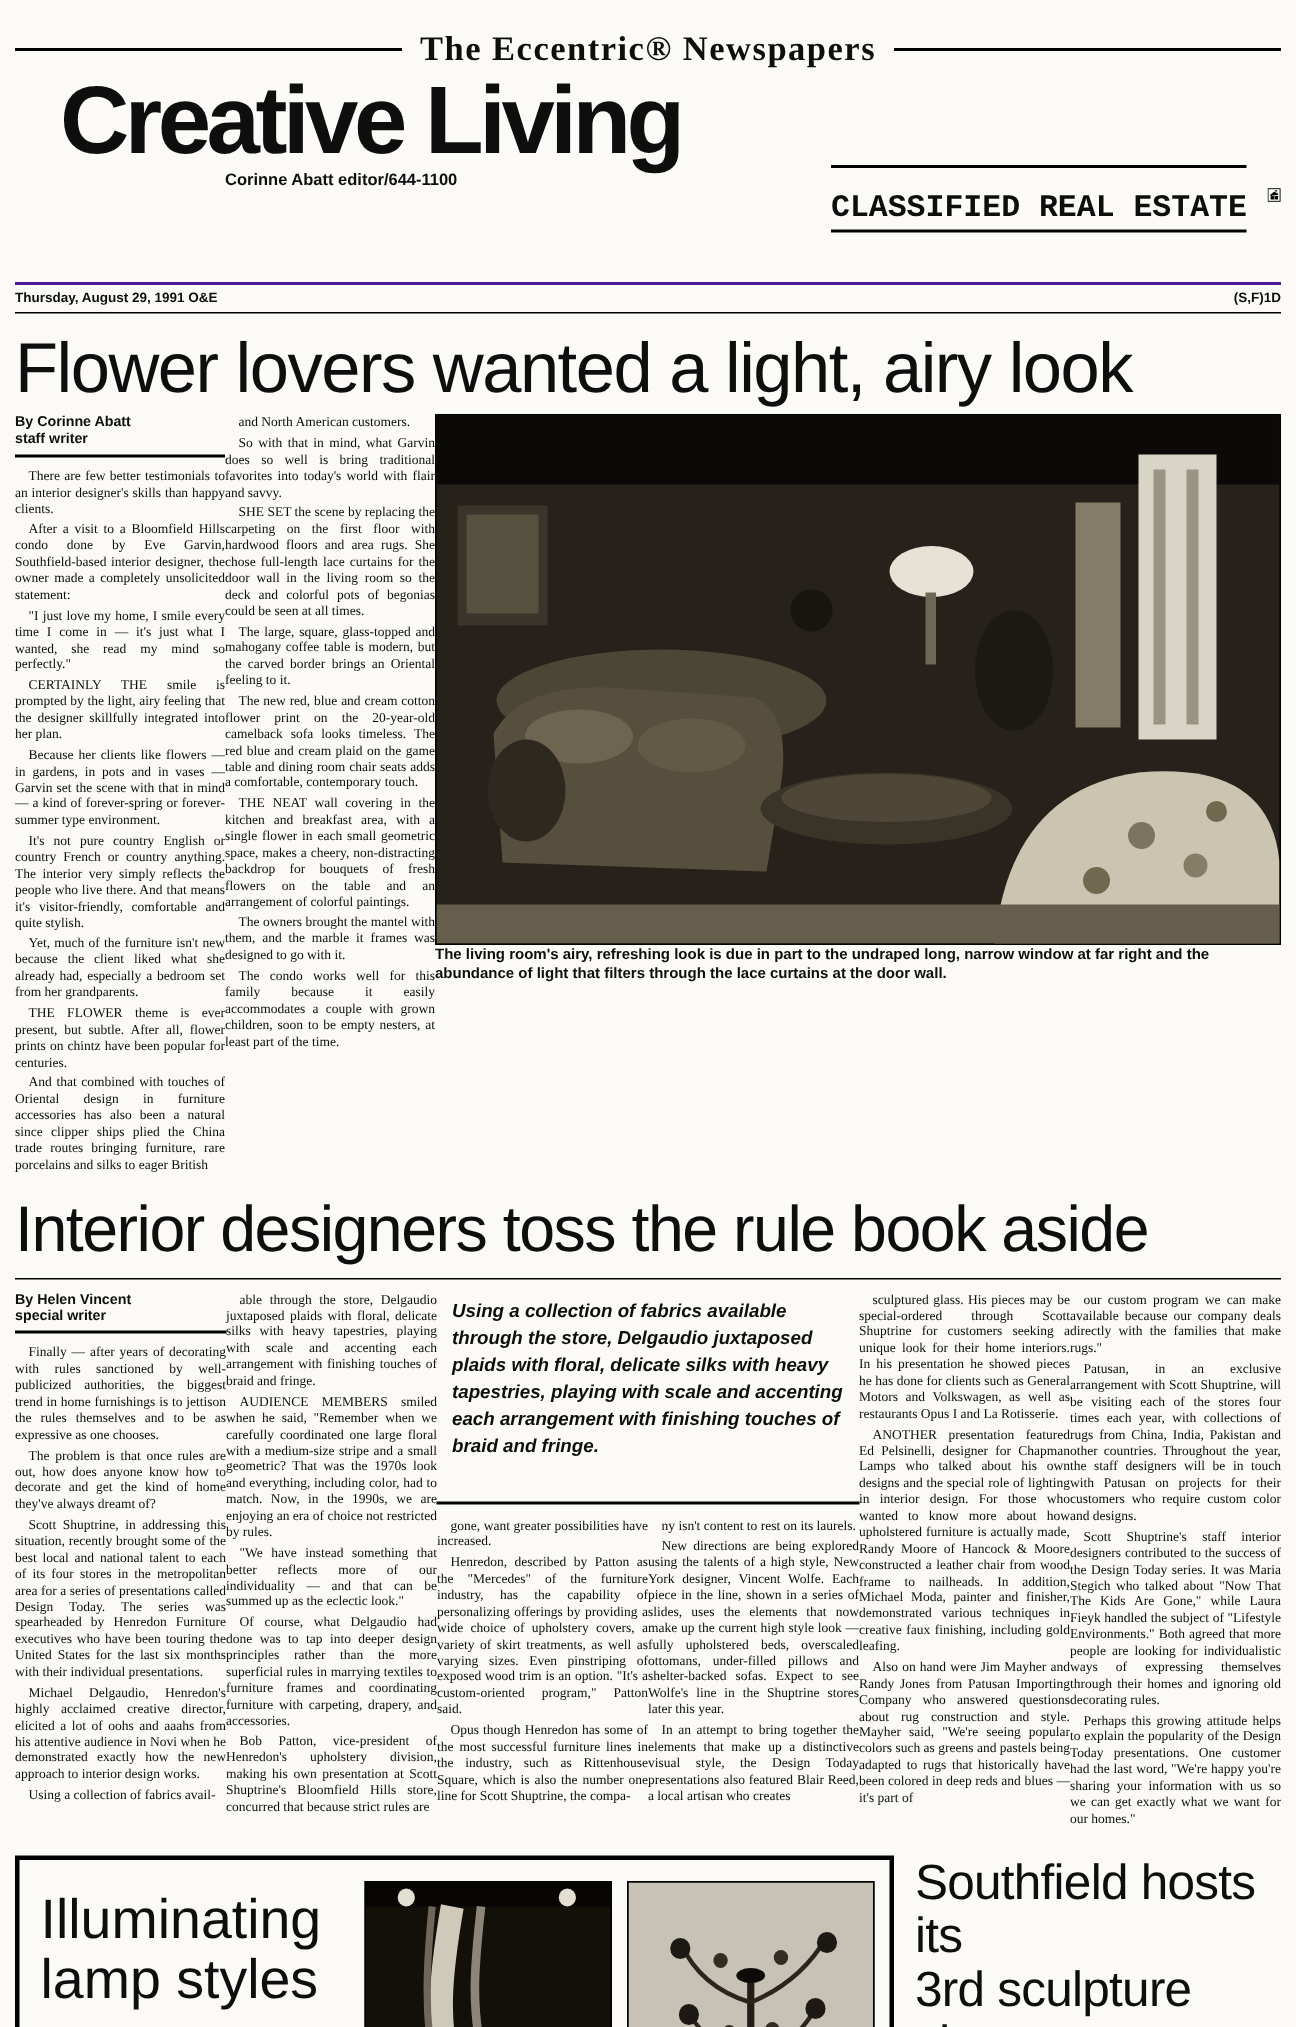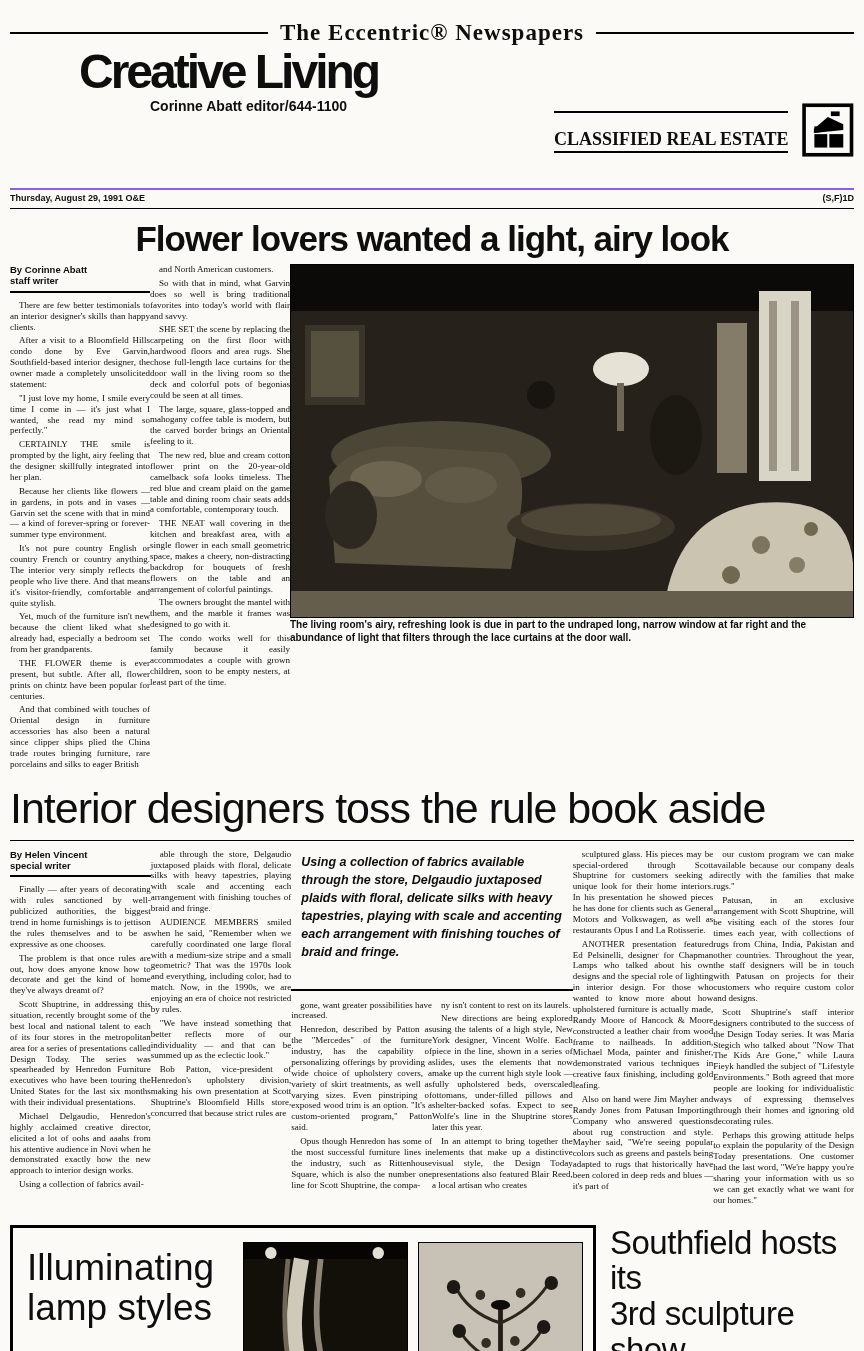--- a/index.html
+++ b/index.html
@@ -7,29 +7,29 @@
     position:relative; width:864px; min-height:1351px; margin:0 auto;
     background:#fbfaf6; color:#0e0e0e; padding:4px 10px 14px; box-sizing:border-box;
     font-family:"Liberation Serif", serif;
   }
   
   .mast-top { display:flex; align-items:center; gap:12px; margin:16px 0 2px; }
   .mast-rule { flex:1; border-top:2px solid #000; }
   .eccentric { font-family:Liberation Serif, serif; font-weight:bold; font-size:23px; letter-spacing:1px; white-space:nowrap; }
   .mast-main { display:flex; align-items:flex-start; }
   .mast-left { flex:1; padding-left:30px; }
-  .creative { font-family:"Liberation Sans", sans-serif; font-weight:bold; font-size:48px; letter-spacing:-3px; line-height:1.0;margin-left:39px; }
-  .editor-line { font-family:"Liberation Sans", sans-serif; font-weight:bold; font-size:14px; margin:2px 0 0 110px; }
+  .creative { font-family:"Liberation Sans", sans-serif; font-weight:bold; font-size:64px; letter-spacing:-3px; line-height:1.0; }
+  .editor-line { font-family:"Liberation Sans", sans-serif; font-weight:bold; font-size:11px; margin:2px 0 0 110px; }
   .mast-right { width:300px; display:flex; align-items:center; gap:14px; padding-top:34px; }
   .classified-wrap { flex:1; border-top:2px solid #000; padding-top:16px; }
-  .classified { font-family:Liberation Serif, serif; font-weight:bold; font-size:18px; border-bottom:2px solid #000; padding-bottom:2px; white-space:nowrap; }
+  .classified { font-family:Liberation Mono, monospace; font-weight:bold; font-size:21px; border-bottom:2px solid #000; padding-bottom:2px; white-space:nowrap; }
   .house-logo { width:92px; height:96px; }
-  .date-row { display:flex; justify-content:space-between; border-top:2px solid #8b5cf6; border-bottom:1px solid #000; font-family:"Liberation Sans", sans-serif; font-weight:bold; font-size:9px; padding:3px 0 5px; margin-top:10px;align-items:center; }
-  
-  .headline-1 { font-family:"Liberation Sans", sans-serif; font-weight:bold; font-size:35px; letter-spacing:-1px; margin:12px 0 8px; line-height:1.0;text-align:center; }
+  .date-row { display:flex; justify-content:space-between; border-top:2px solid #4c1d95; border-bottom:1px solid #000; font-family:"Liberation Sans", sans-serif; font-weight:bold; font-size:9px; padding:3px 0 5px; margin-top:10px;align-items:center; }
+  
+  .headline-1 { font-family:"Liberation Sans", sans-serif; font-weight:normal; font-size:47px; letter-spacing:-1px; margin:12px 0 8px; line-height:1.0; }
   .headline-2 { font-family:"Liberation Sans", sans-serif; font-weight:normal; font-size:43px; letter-spacing:-1px; margin:14px 0 10px; line-height:1.0; }
   
   .byline { font-family:"Liberation Sans", sans-serif; font-weight:bold; font-size:9.5px; line-height:1.2; border-bottom:2px solid #000; padding-bottom:4px; margin-bottom:7px; }
   .byline .role { font-weight:bold; }
   .body-text p { margin:0 0 3px; text-indent:9px; font-size:9px; line-height:1.21; text-align:justify; }
   
   .art1 { display:grid; grid-template-columns:140px 140px 1fr; }
   .photo-frame { border:1px solid #000; background:#111; }
   .photo-frame svg { display:block; width:100%; }
   .credit { text-align:right; font-family:"Liberation Sans", sans-serif; font-weight:bold; font-size:7.5px; margin:3px 0 2px; }
@@ -161,20 +161,21 @@
           <p>Scott Shuptrine, in addressing this situation, recently brought some of the best local and national talent to each of its four stores in the metropolitan area for a series of presentations called Design Today. The series was spearheaded by Henredon Furniture executives who have been touring the United States for the last six months with their individual presentations.</p>
           <p>Michael Delgaudio, Henredon's highly acclaimed creative director, elicited a lot of oohs and aaahs from his attentive audience in Novi when he demonstrated exactly how the new approach to interior design works.</p>
           <p>Using a collection of fabrics avail-</p>
         </div>
     </div>
     <div class="body-text span2" style="grid-column:2">
       <div>
           <p>able through the store, Delgaudio juxtaposed plaids with floral, delicate silks with heavy tapestries, playing with scale and accenting each arrangement with finishing touches of braid and fringe.</p>
           <p>AUDIENCE MEMBERS smiled when he said, "Remember when we carefully coordinated one large floral with a medium-size stripe and a small geometric? That was the 1970s look and everything, including color, had to match. Now, in the 1990s, we are enjoying an era of choice not restricted by rules.</p>
           <p>"We have instead something that better reflects more of our individuality — and that can be summed up as the eclectic look."</p>
+          <p>Of course, what Delgaudio had done was to tap into deeper design principles rather than the more superficial rules in marrying textiles to furniture frames and coordinating furniture with carpeting, drapery, and accessories.</p>
           <p>Bob Patton, vice-president of Henredon's upholstery division, making his own presentation at Scott Shuptrine's Bloomfield Hills store, concurred that because strict rules are</p>
         </div>
     </div>
     <div class="pullquote">Using a collection of fabrics available through the store, Delgaudio juxtaposed plaids with floral, delicate silks with heavy tapestries, playing with scale and accenting each arrangement with finishing touches of braid and fringe.</div>
     <div class="body-text" style="grid-column:3; grid-row:2">
       <div>
           <p>gone, want greater possibilities have increased.</p>
           <p>Henredon, described by Patton as the "Mercedes" of the furniture industry, has the capability of personalizing offerings by providing a wide choice of upholstery covers, a variety of skirt treatments, as well as varying sizes. Even pinstriping of exposed wood trim is an option. "It's a custom-oriented program," Patton said.</p>
           <p>Opus though Henredon has some of the most successful furniture lines in the industry, such as Rittenhouse Square, which is also the number one line for Scott Shuptrine, the compa-</p>
         </div>

